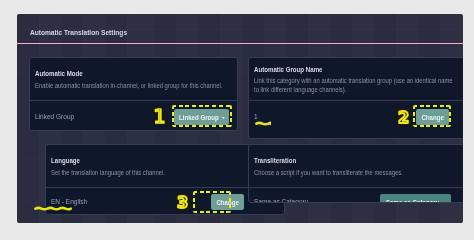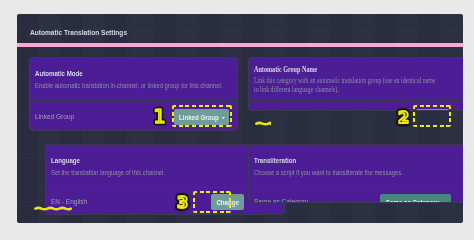--- a/index.html
+++ b/index.html
@@ -10,26 +10,26 @@
          background:#2a2e40;border-radius:2px;overflow:hidden;}
 
   .texture{position:absolute;left:0;top:0;width:446px;height:209px;pointer-events:none;
     background-image:
       repeating-linear-gradient(to right, rgba(255,255,255,.016) 0 1px, rgba(255,255,255,0) 1px 44px),
       repeating-linear-gradient(to bottom, rgba(255,255,255,.016) 0 1px, rgba(255,255,255,0) 1px 43px),
       repeating-linear-gradient(to right, rgba(255,255,255,.010) 0 22px, rgba(0,0,0,.012) 22px 44px);
     background-position:116px 0, 0 15px, 116px 0;}
 
   .hdr{position:absolute;left:0;top:0;width:446px;height:29px;
-       border-bottom:4px solid #f9a8d4;}
+       border-bottom:1px solid #f9a8d4;}
   .hdr-title{position:absolute;left:13px;top:15px;font-size:8px;font-weight:600;
        color:#d5d8e2;transform:scaleX(.824);transform-origin:0 50%;white-space:nowrap;
        line-height:8px;}
 
-  .card{position:absolute;background:#4c1d95;border:1px solid #373c53;border-radius:3px;
+  .card{position:absolute;background:#0f172a;border:1px solid #373c53;border-radius:3px;
         overflow:hidden;box-sizing:border-box;}
   .card-title{position:relative;font-size:8px;font-weight:600;color:#d7dae4;white-space:nowrap;
        transform:scaleX(.767);transform-origin:0 50%;line-height:8px;}
   .card-desc{position:relative;margin-top:3.5px;font-size:8px;color:#8b90a6;line-height:8.9px;
        transform:scaleX(.732);transform-origin:0 0;white-space:pre-line;}
   .card-main{position:absolute;left:5px;top:2px;height:41px;display:flex;flex-direction:column;justify-content:center;}
   .sep{position:absolute;height:1px;background:#373c53;}
   .foot-label{position:absolute;font-size:8px;color:#9ba1b4;
        transform:scaleX(.815);transform-origin:0 50%;white-space:nowrap;line-height:8px;}
 
@@ -79,21 +79,21 @@
     <div class="sep" style="left:0;top:42px;width:100%;"></div>
     <div class="foot-label" style="left:5px;top:55px;">Linked Group</div>
     <div class="btn hl" style="left:144px;top:51px;width:55px;height:16px;">
         <span class="inner">
           <i>Linked Group</i>
           <span class="caret"></span>
         </span>
       </div>
   </div>
 
-  <div class="card" style="left:231px;top:43px;width:222px;height:54px;font-family:Liberation Serif, serif;">
+  <div class="card" style="left:231px;top:43px;width:222px;height:82px;">
     <div class="card-main">
       <div class="card-title">Automatic Group Name</div>
       <div class="card-desc" style="width:280px;">Link this category with an automatic translation group (use an identical name
 to link different language channels).</div>
     </div>
     <div class="sep" style="left:0;top:42px;width:100%;"></div>
     <div class="foot-label" style="left:5px;top:55px;">1</div>
     <div class="btn hl" style="left:167px;top:51px;width:33px;height:16px;">
         <span class="inner">
           <i>Change</i>

